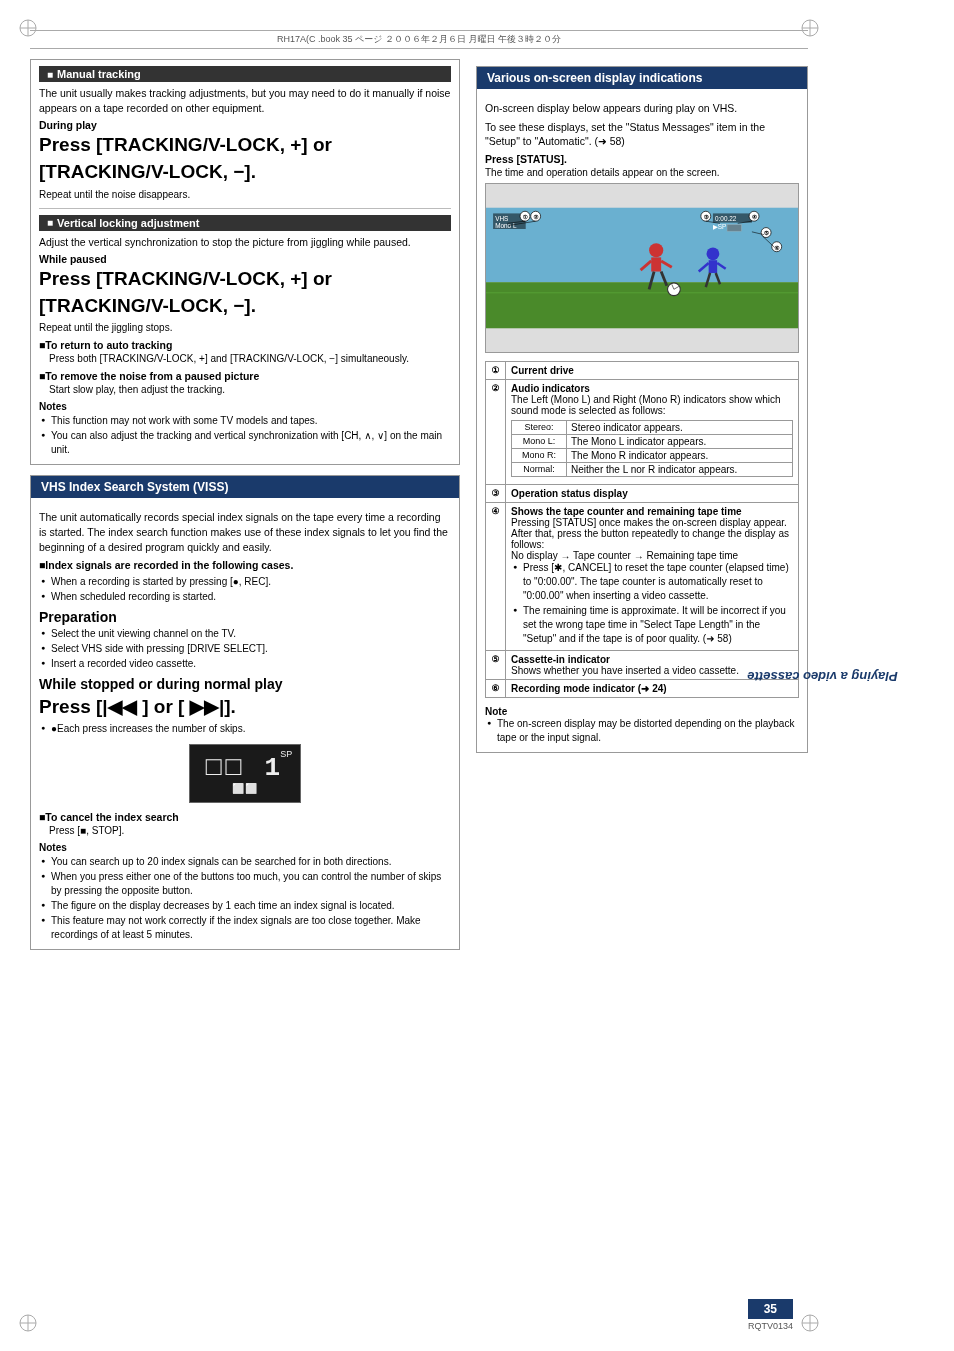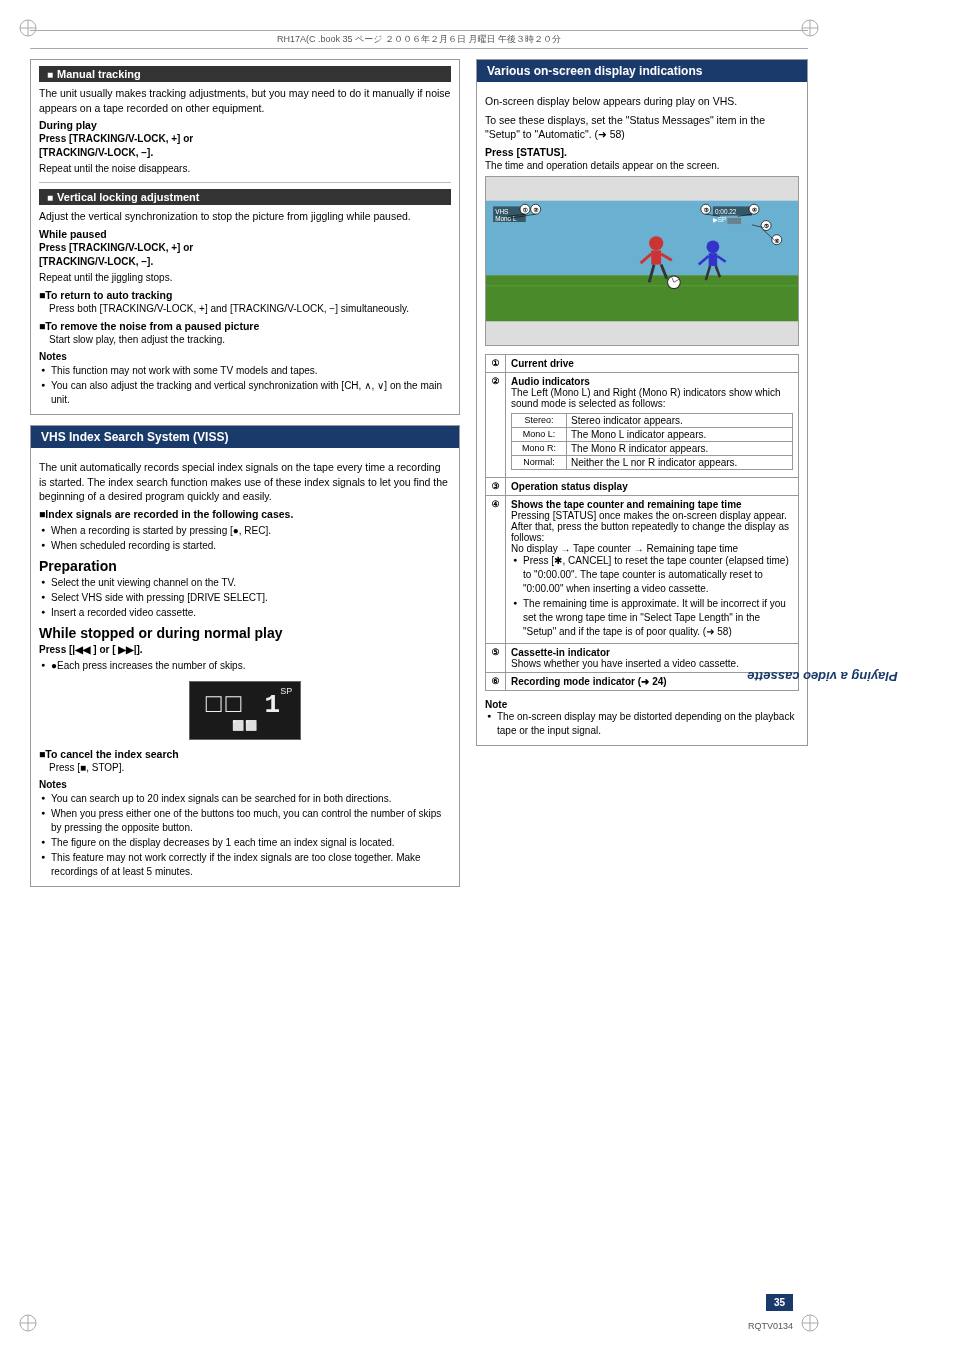--- a/index.html
+++ b/index.html
@@ -53,20 +53,21 @@
 
     
     .left-col {
       width: 430px;
       flex-shrink: 0;
     }
 
     
     .right-col {
       flex: 1;
+      margin-top: 7px;
     }
 
     
     .section-header {
       background: #1a3a6b;
       color: #fff;
       font-size: 12px;
       font-weight: bold;
       padding: 4px 10px;
       margin-bottom: 6px;
@@ -104,21 +105,21 @@
       margin-bottom: 4px;
     }
 
     .label-bold {
       font-weight: bold;
       font-size: 10.5px;
       margin-bottom: 1px;
     }
 
     .press-instruction {
-      font-size: 10px;
+      font-size: 19px;
       font-weight: bold;
       line-height: 1.4;
       margin-bottom: 2px;
     }
 
     .small-text {
       font-size: 10px;
       line-height: 1.4;
       margin-bottom: 3px;
     }
@@ -259,27 +260,27 @@
       bottom: 100px;
       width: 20px;
       display: flex;
       align-items: center;
       justify-content: center;
     }
 
     
     .page-number {
       position: absolute;
-      bottom: 40px;
+      bottom: 32px;
       right: 45px;
       background: #1a3a6b;
       color: #fff;
-      font-size: 10px;
-      font-weight: bold;
-      padding: 3px 8px;
+      font-size: 12px;
+      font-weight: bold;
+      padding: 3px 16px;
     }
 
     .page-code {
       position: absolute;
       bottom: 20px;
       right: 45px;
       font-size: 9px;
       color: #555;
     }
 

